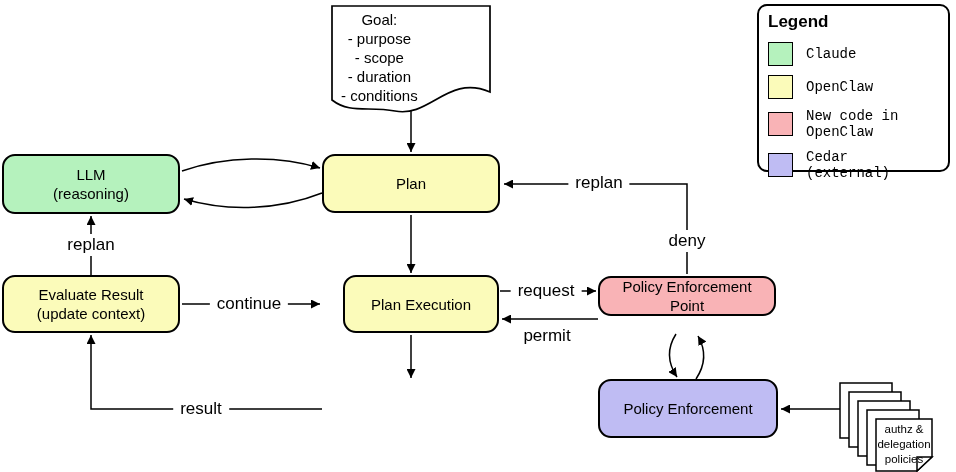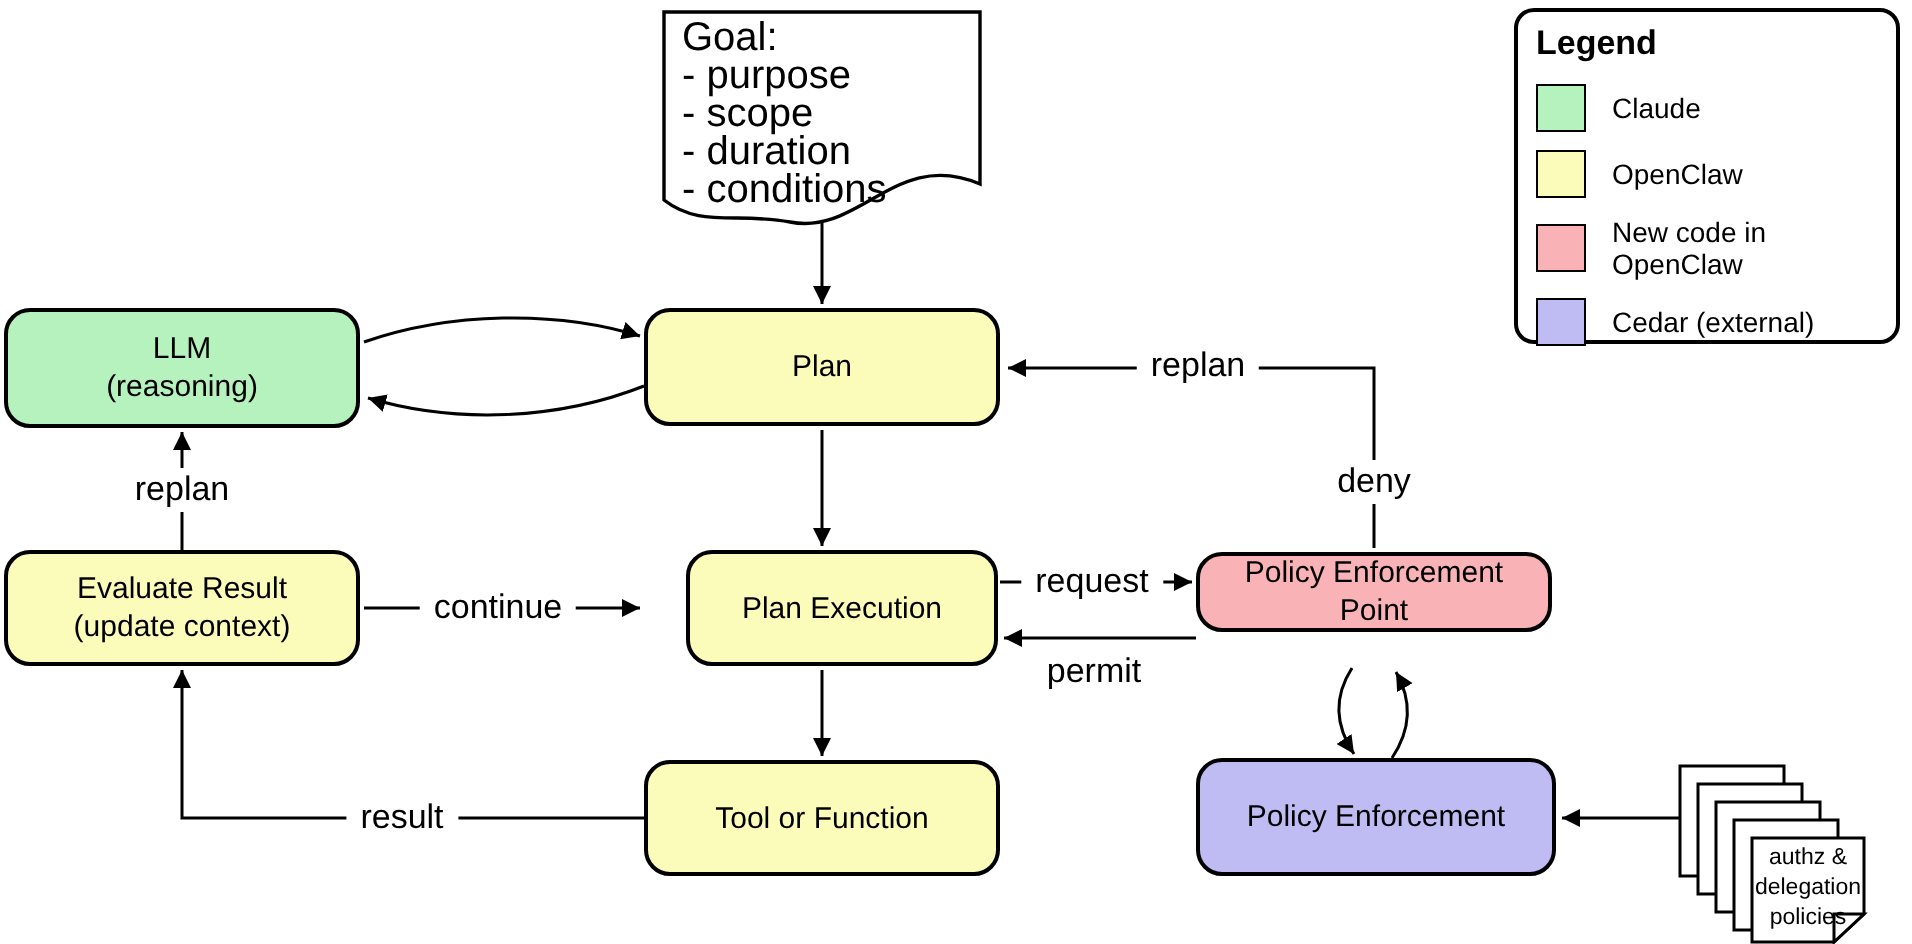--- a/index.html
+++ b/index.html
@@ -20,33 +20,33 @@
   .n-pexec{left:322px;top:275px;width:156px;height:58px;margin-left:21px;}
   .n-tool {left:322px;top:380px;width:178px;height:58px;}
   .n-pep  {left:598px;top:276px;width:178px;height:40px;}
   .n-peval{left:598px;top:379px;width:180px;height:59px;}
   .edge-label{
     position:absolute;z-index:1;transform:translate(-50%,-50%);
     background:#fff;padding:1px 7px;font-size:17px;white-space:nowrap;
   }
   .goal-text{
     position:absolute;left:341px;top:10px;z-index:2;
-    font-size:20px;line-height:19px;white-space:pre-line;text-align:left;
+    font-size:15px;line-height:19px;white-space:pre-line;text-align:center;
   }
   .policies-text{
     position:absolute;left:874px;top:422px;width:60px;z-index:2;
     font-size:11.5px;line-height:15px;white-space:pre-line;text-align:center;
   }
   .legend{
     position:absolute;left:757px;top:4px;width:193px;height:168px;z-index:2;
     box-sizing:border-box;border:2px solid #000;border-radius:10px;background:#fff;
     padding:5px 10px 0 9px;
   }
   .legend-title{font-size:17px;font-weight:bold;line-height:22px;}
-  .legend-item{display:flex;align-items:center;margin-top:9px;}
+  .legend-item{display:flex;align-items:center;margin-top:9px;font-family:Liberation Mono, monospace;}
   .swatch{width:25px;height:24px;border:1px solid #000;box-sizing:border-box;flex:0 0 auto;}
   .legend-label{margin-left:13px;font-size:14px;}
 </style>
 </head>
 <body>
 
 <div class="canvas">
 
   <svg class="layer-svg" width="956" height="472" viewBox="0 0 956 472">
     <defs>
@@ -87,21 +87,20 @@
 - scope
 - duration
 - conditions</div>
 
   <div class="node n-llm" style="background: rgb(181, 242, 189);">LLM
 (reasoning)</div>
   <div class="node n-plan" style="background: rgb(251, 251, 186);">Plan</div>
   <div class="node n-eval" style="background: rgb(251, 251, 186);">Evaluate Result
 (update context)</div>
   <div class="node n-pexec" style="background: rgb(251, 251, 186);">Plan Execution</div>
-  <div class="node n-tool" style="background: rgb(251, 251, 186);">Tool or Function</div>
   <div class="node n-pep" style="background: rgb(249, 179, 182);">Policy Enforcement
 Point</div>
   <div class="node n-peval" style="background: rgb(191, 188, 243);">Policy Enforcement</div>
 
   <div class="edge-label" style="left:91px;top:245px;">replan</div>
   <div class="edge-label" style="left:249px;top:304px;">continue</div>
   <div class="edge-label" style="left:546px;top:291px;">request</div>
   <div class="edge-label" style="left:547px;top:324px;margin-top:12px;">permit</div>
   <div class="edge-label" style="left:687px;top:241px;">deny</div>
   <div class="edge-label" style="left:599px;top:183px;">replan</div>

